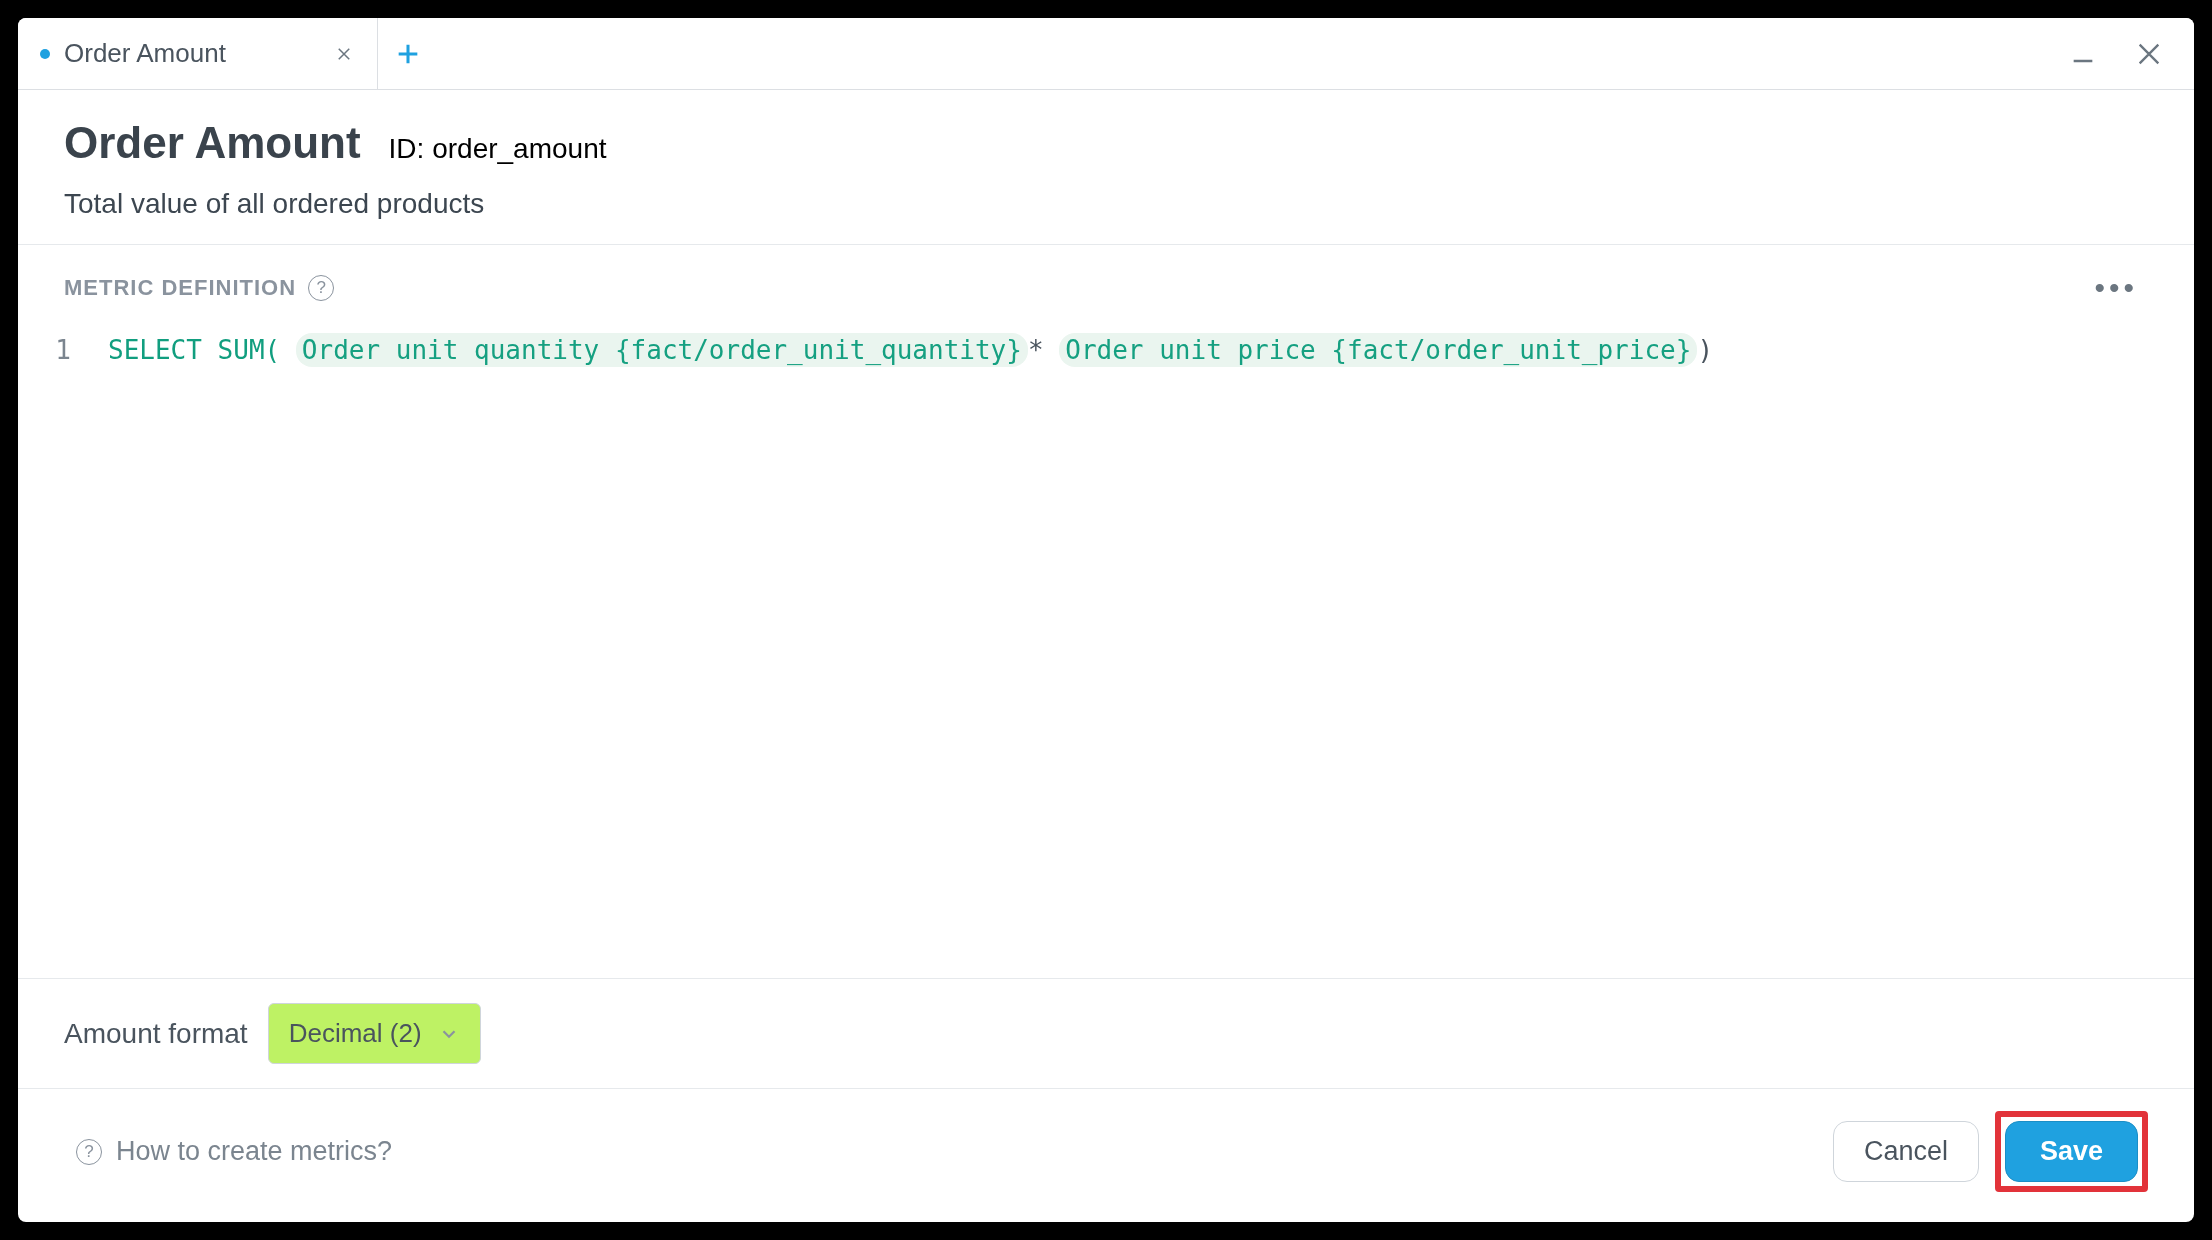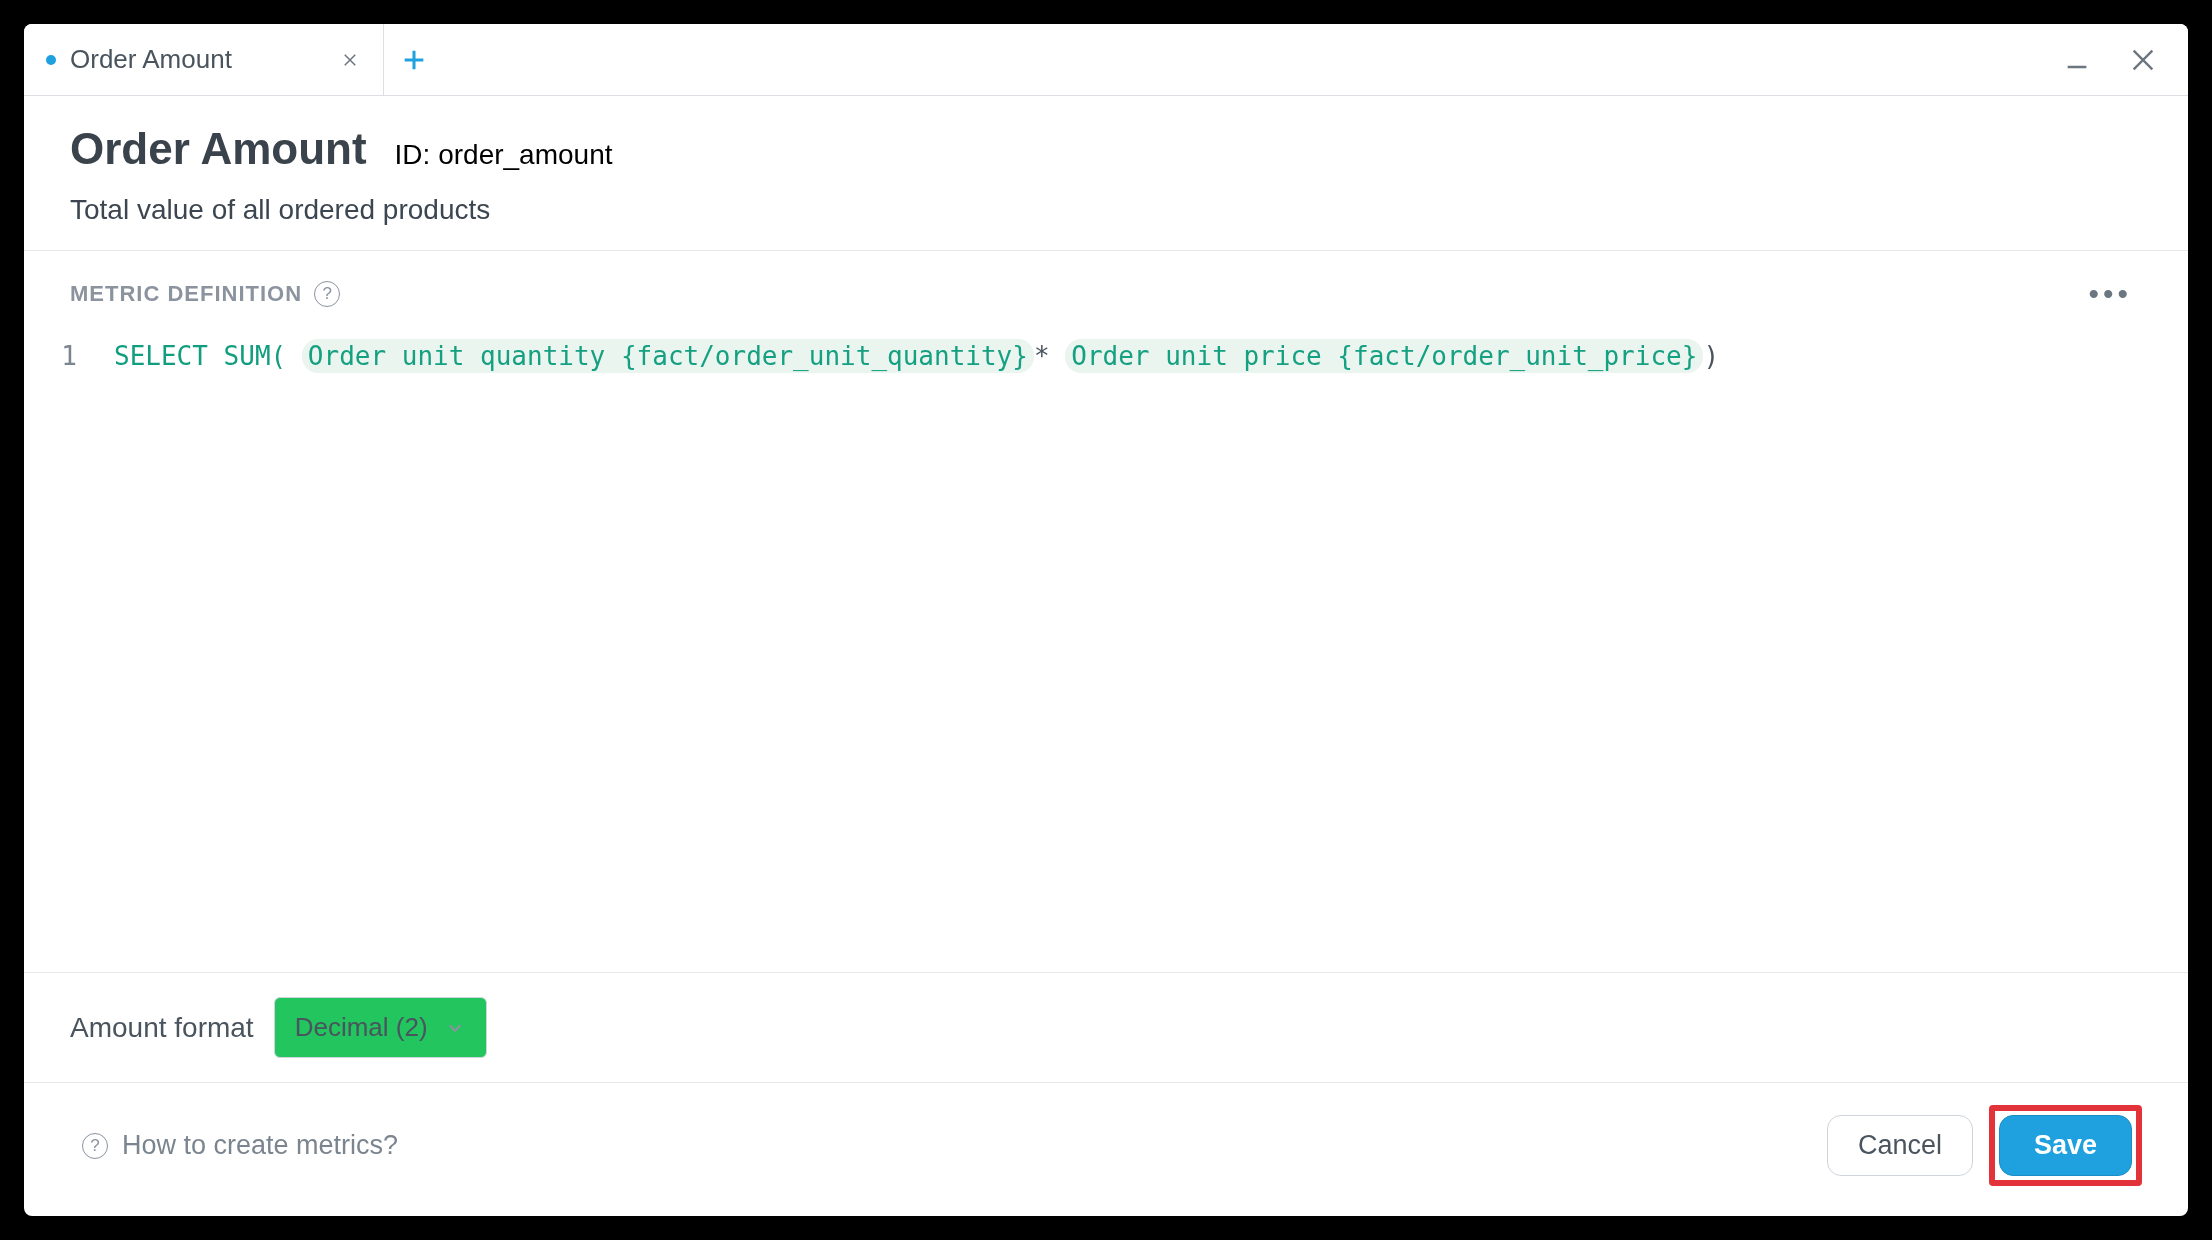--- a/index.html
+++ b/index.html
@@ -8,21 +8,21 @@
   font-family: -apple-system, BlinkMacSystemFont, "Segoe UI", Helvetica, Arial, sans-serif;
   background: #000;
   display: flex;
   align-items: center;
   justify-content: center;
 }
 .outer {
   width: 2212px;
   height: 1240px;
   background: #000;
-  padding: 24px;
+  padding: 18px;
   display: flex;
 }
 .window {
   flex: 1;
   background: #fff;
   border-radius: 8px;
   display: flex;
   flex-direction: column;
   overflow: hidden;
 }
@@ -179,21 +179,21 @@
 }
 .select {
   display: flex;
   align-items: center;
   gap: 16px;
   border: 1px solid #cfd5db;
   border-radius: 6px;
   padding: 14px 20px;
   font-size: 26px;
   color: #4a545e;
-  background: #22c55e;
+  background: #bef264;
 }
 .select svg { width: 22px; height: 22px; stroke:#8a939e; stroke-width:2.4; }
 
 .footer {
   display: flex;
   align-items: center;
   padding: 22px 46px 30px 46px;
   gap: 16px;
 }
 .howto {

